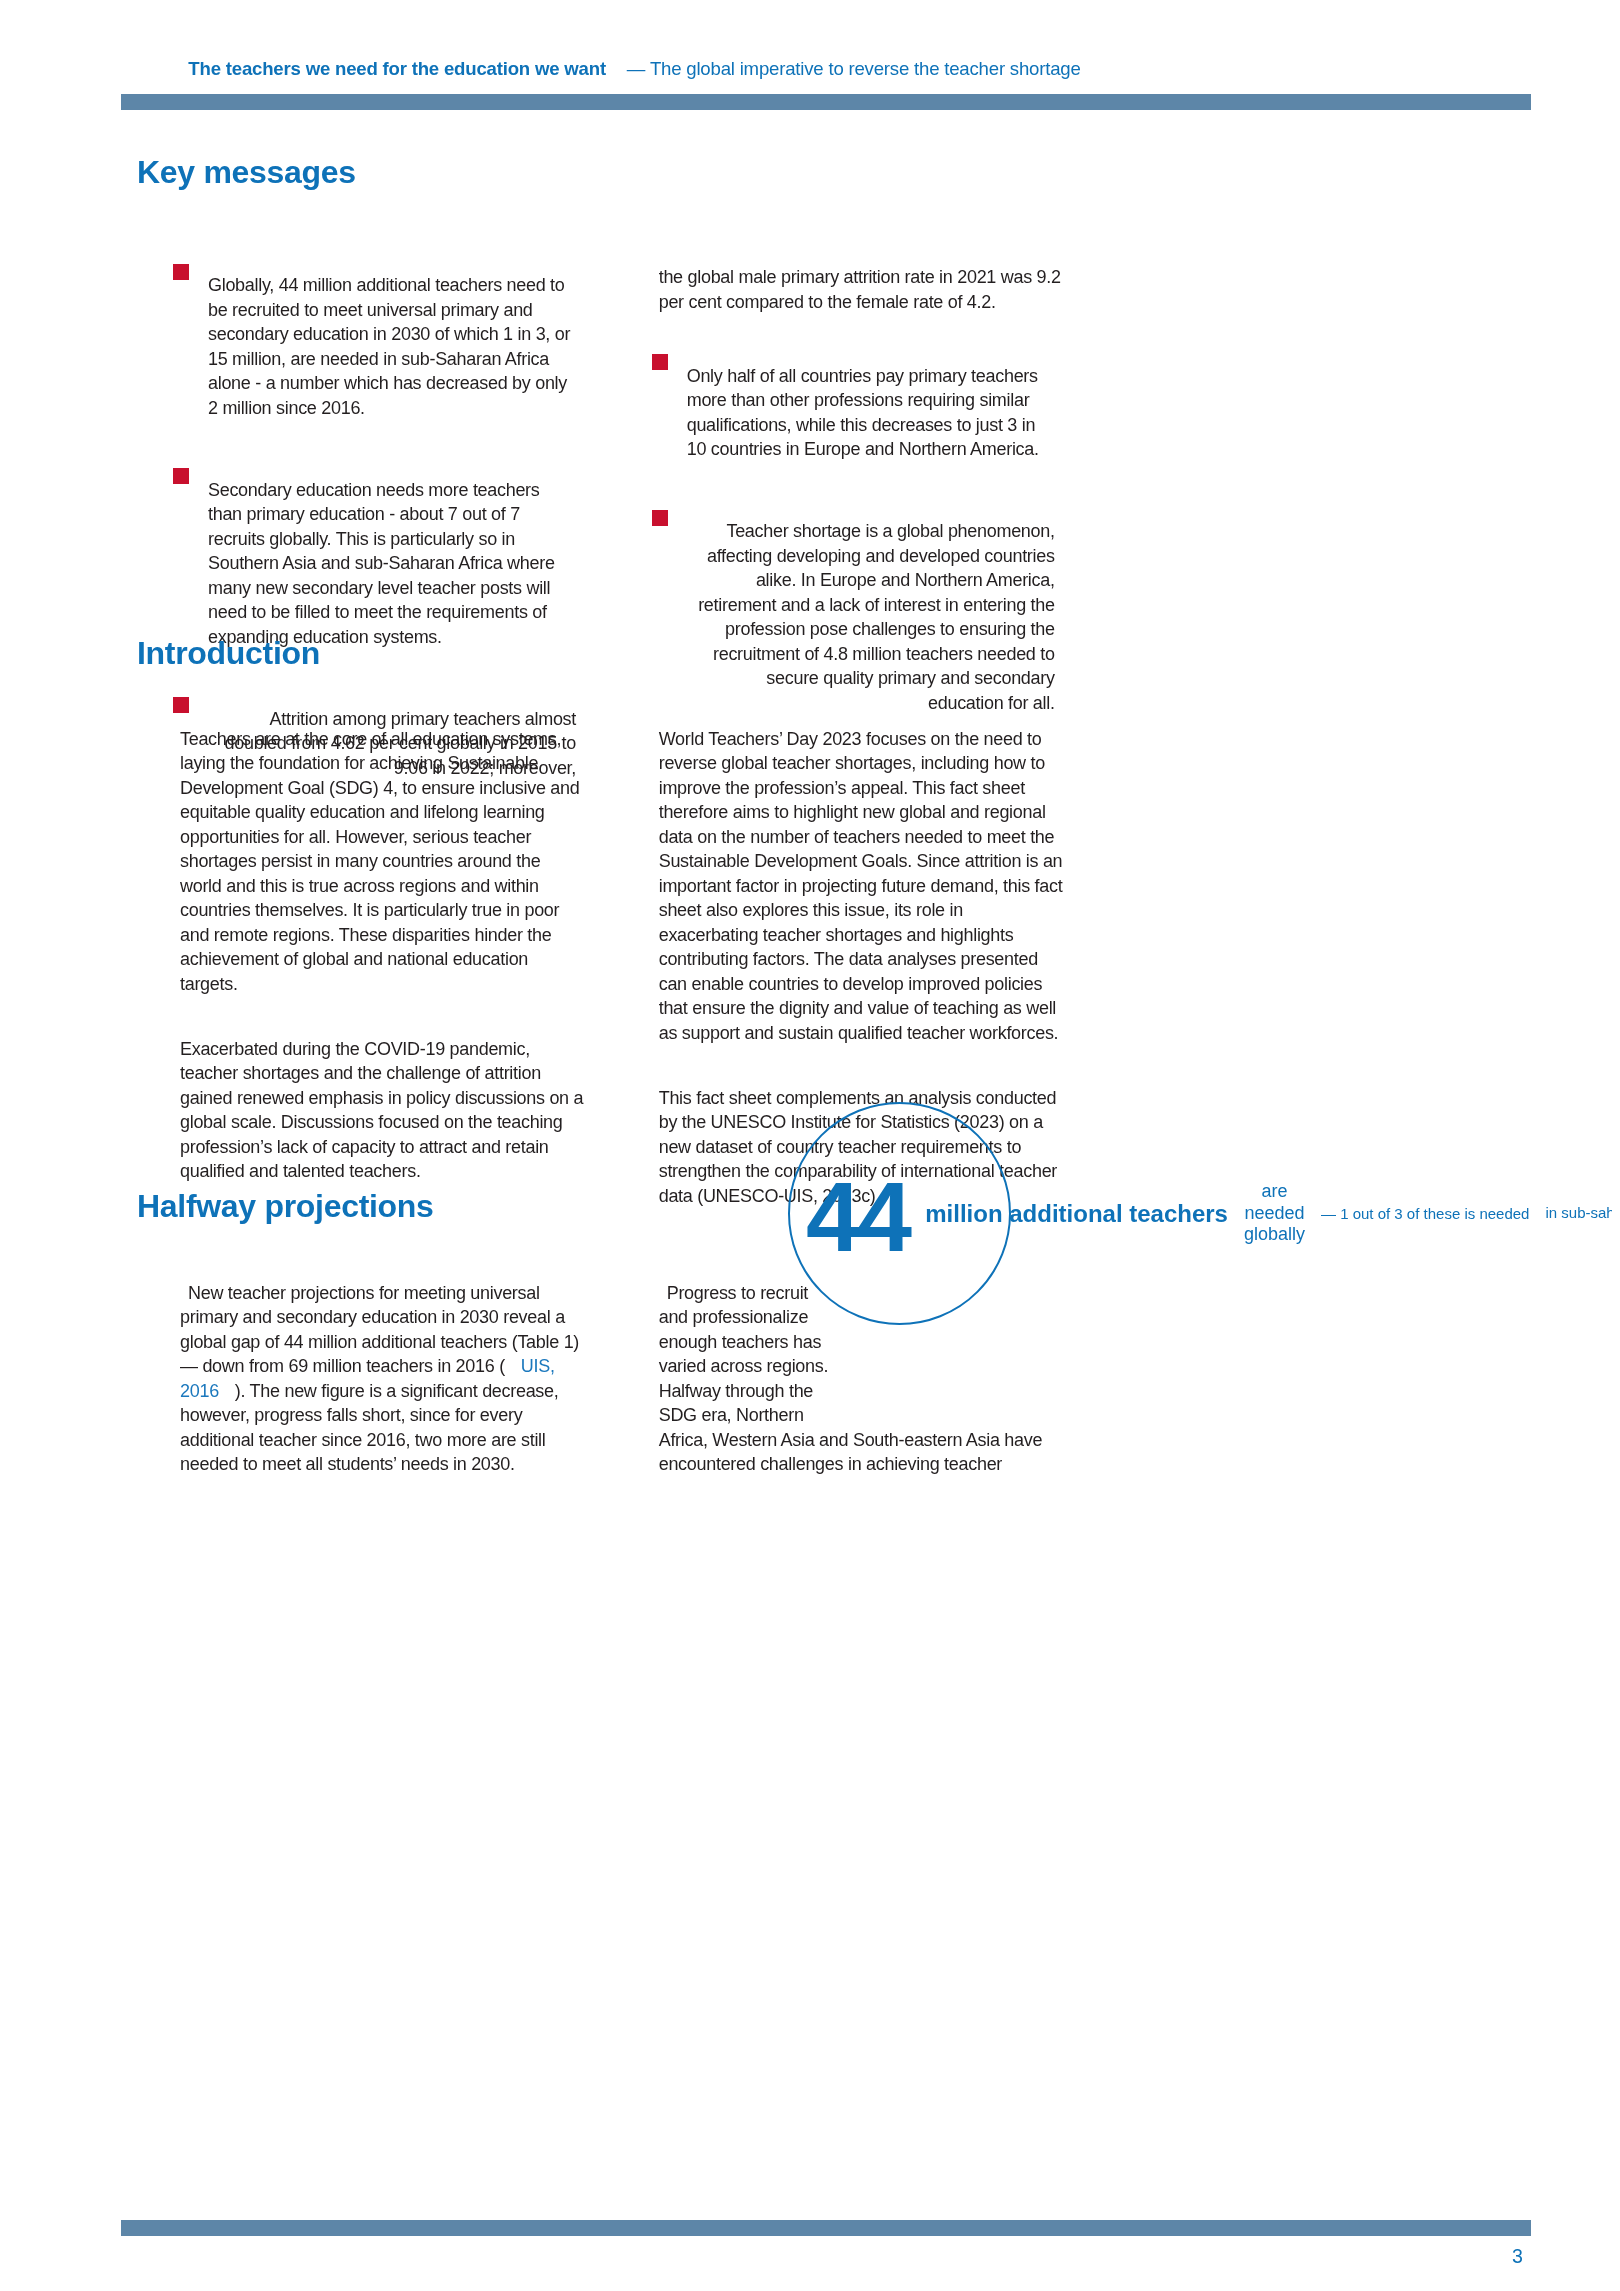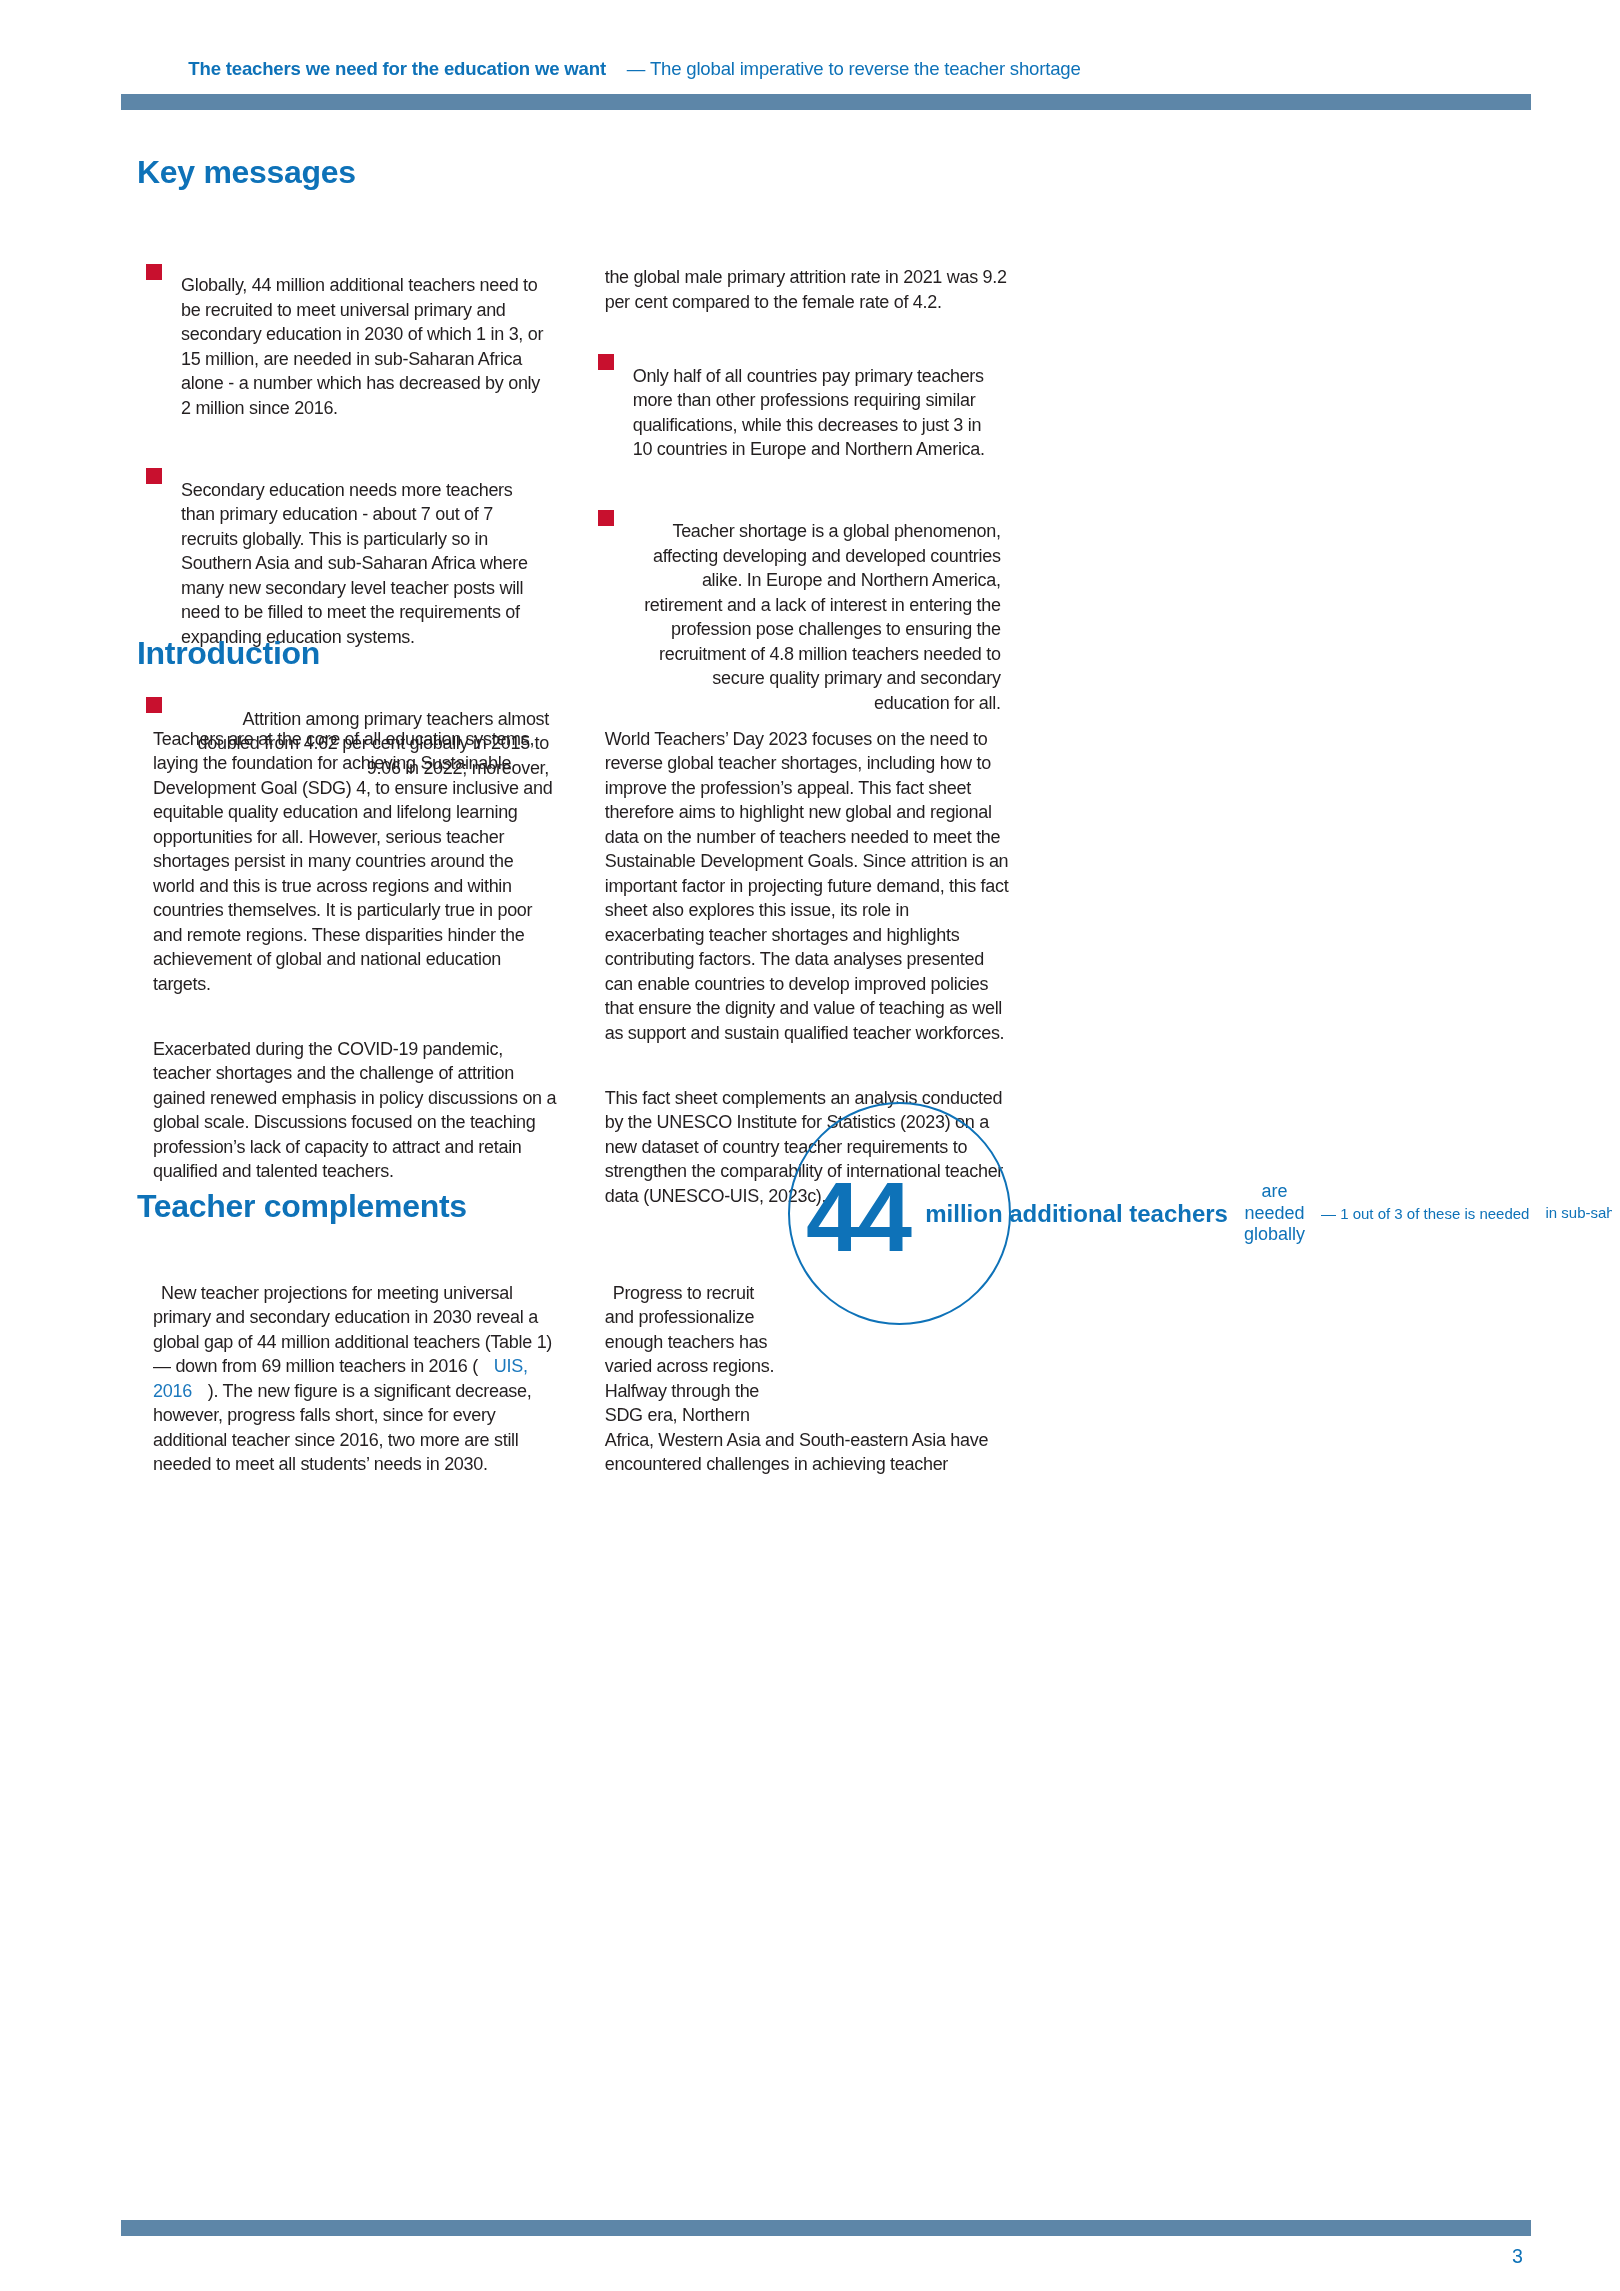--- a/index.html
+++ b/index.html
@@ -39,21 +39,21 @@
     font-size:32px; line-height:35px;
     font-weight:700;
     color:#0e72b8;
     letter-spacing:-0.3px;
   }
   .sec-key  .two-col { margin-top:43px; }
   .sec-intro .two-col{ margin-top:23.5px; }
   .sec-proj .two-col { margin-top:24.5px; }
 
   .two-col { display:flex; gap:15.7px; }
-  .col { width:436px; flex:0 0 436px; }
+  .col { width:436px; flex:0 0 436px;margin-left:27px; }
 
   .body-text, .bullet-text {
     font-size:18px; line-height:24.5px;
     letter-spacing:-0.3px;
     color:#231f20;
   }
   .para { margin-bottom:24.5px; }
   .para:last-child { margin-bottom:0; }
 
   
@@ -150,21 +150,21 @@
         <p class="body-text para">Exacerbated during the COVID-19 pandemic, teacher shortages and the challenge of attrition gained renewed emphasis in policy discussions on a global scale. Discussions focused on the teaching profession’s lack of capacity to attract and retain qualified and talented teachers.</p>
       </div>
       <div class="col">
         <p class="body-text para">World Teachers’ Day 2023 focuses on the need to reverse global teacher shortages, including how to improve the profession’s appeal. This fact sheet therefore aims to highlight new global and regional data on the number of teachers needed to meet the Sustainable Development Goals. Since attrition is an important factor in projecting future demand, this fact sheet also explores this issue, its role in exacerbating teacher shortages and highlights contributing factors. The data analyses presented can enable countries to develop improved policies that ensure the dignity and value of teaching as well as support and sustain qualified teacher workforces.</p>
         <p class="body-text para">This fact sheet complements an analysis conducted by the UNESCO Institute for Statistics (2023) on a new dataset of country teacher requirements to strengthen the comparability of international teacher data (UNESCO-UIS, 2023c).</p>
       </div>
     </div>
   </section>
 
   <section class="sec sec-proj">
-    <h2 class="heading">Teacher complements</h2>
+    <h2 class="heading">Halfway projections</h2>
     <div class="two-col">
       <div class="col">
         <p class="body-text para"><span>New teacher projections for meeting universal primary and secondary education in 2030 reveal a global gap of 44 million additional teachers (Table 1) — down from 69 million teachers in 2016 (</span><a class="link">UIS, 2016</a><span>). The new figure is a significant decrease, however, progress falls short, since for every additional teacher since 2016, two more are still needed to meet all students’ needs in 2030.</span></p>
       </div>
       <div class="col">
         <p class="body-text para"><span class="circle-spacer"></span><span>Progress to recruit and professionalize enough teachers has varied across regions. Halfway through the SDG era, Northern Africa, Western Asia and South-eastern Asia have encountered challenges in achieving teacher</span></p>
       </div>
     </div>
   </section>
 

